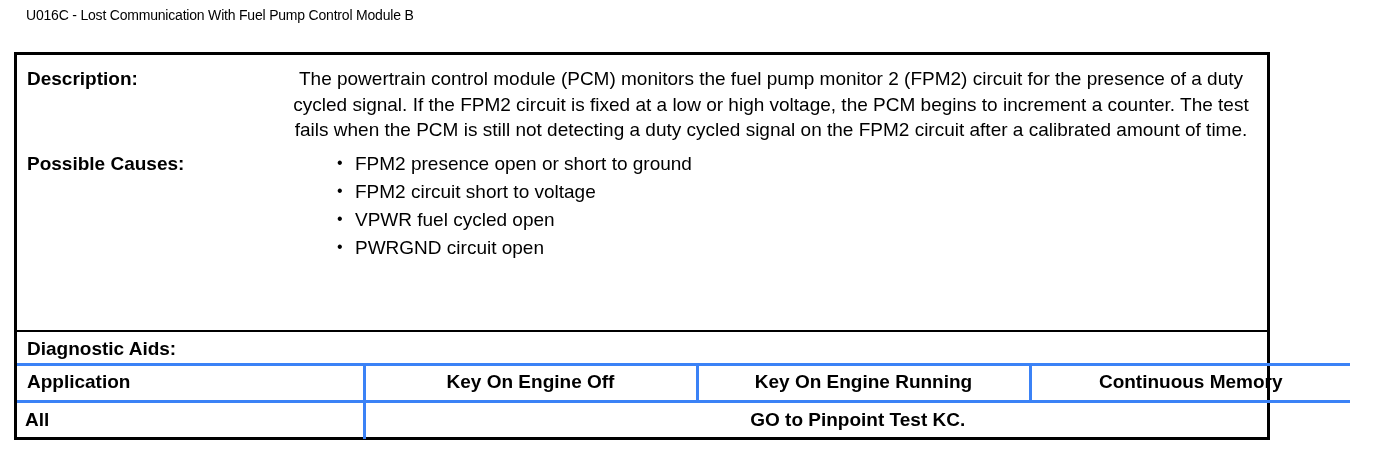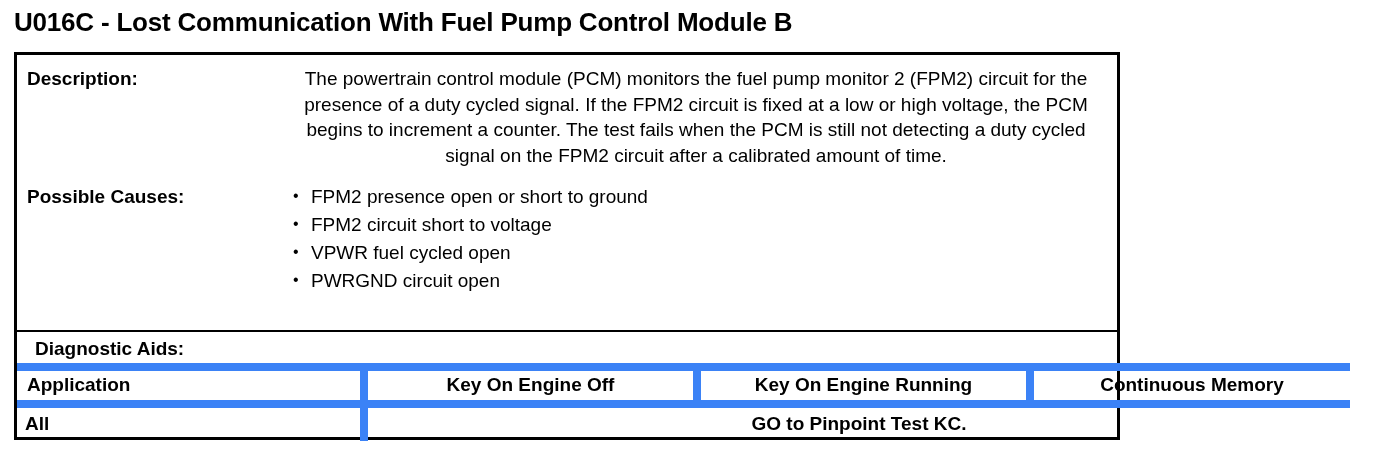--- a/index.html
+++ b/index.html
@@ -18,34 +18,34 @@
   .page {
     position: relative;
     width: 1376px;
     height: 454px;
     overflow: hidden;
   }
 
   
   .dtc-title {
     position: absolute;
-    left: 14px;
+    left: 26px;
     top: 7px;
-    font-size: 26px;
-    font-weight: bold;
+    font-size: 14px;
+    font-weight: normal;
     letter-spacing: -0.2px;
     white-space: nowrap;
   }
 
   
   .doc-box {
     position: absolute;
     left: 14px;
     top: 52px;
-    width: 1106px;
+    width: 1256px;
     height: 388px;
     border: 3px solid #000;
     box-sizing: border-box;
     background: #fff;
   }
 
   
   .info-section {
     position: relative;
     padding: 0;
@@ -69,21 +69,21 @@
     flex: 1 1 auto;
     font-size: 19px;
     line-height: 25.5px;
     padding-right: 14px;
     box-sizing: border-box;
   }
 
   .row-description .info-label { padding-top: 11px; }
   .row-description .info-value { padding-top: 11px; text-align: center; }
 
-  .row-causes { margin-top: 15px; }
+  .row-causes { margin-top: 7px; gap: 44px; }
   .row-causes .info-label { padding-top: 1px; }
 
   .cause-list {
     margin: 0;
     padding: 0;
     list-style: none;
   }
   .cause-list li {
     position: relative;
     padding-left: 22px;
@@ -104,37 +104,37 @@
     left: 0;
     top: 275px;
     width: 100%;
     height: 33px;
     border-top: 2px solid #000;
     box-sizing: border-box;
   }
   .aids-label {
     font-size: 19px;
     font-weight: bold;
-    padding-left: 18px;
+    padding-left: 10px;
     padding-top: 4px;
     line-height: 25px;
   }
 
   
   .result-table {
     position: absolute;
     left: 0;
     top: 308px;
     width: 100%;
     border-collapse: collapse;
     table-layout: fixed;
   }
   .result-table th,
   .result-table td {
-    border: 8px solid #3b82f6;
+    border: 3px solid #3b82f6;
     box-sizing: border-box;
     height: 37px;
     padding: 0 0 2px 0;
     vertical-align: middle;
   }
   .result-table th:first-child,
   .result-table td:first-child {
     border-left: none;
   }
   .result-table th:last-child,

